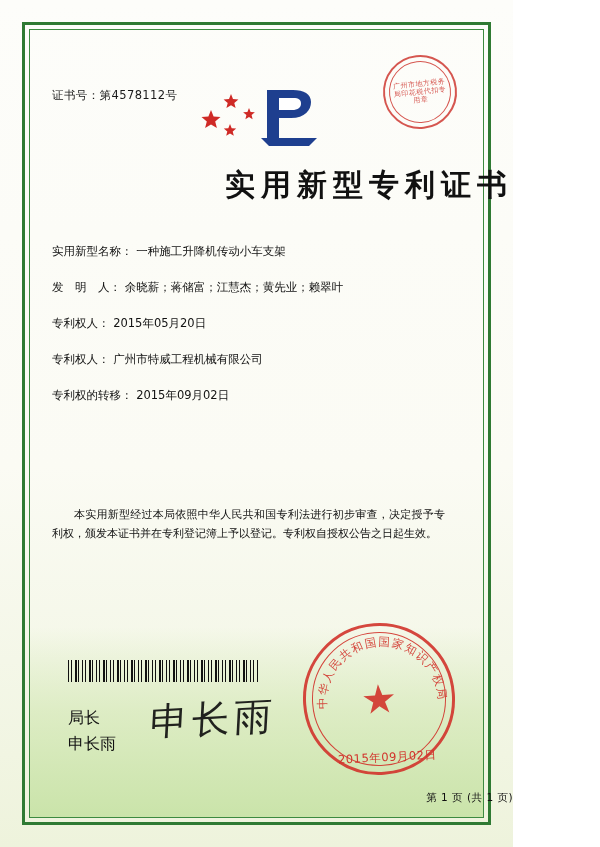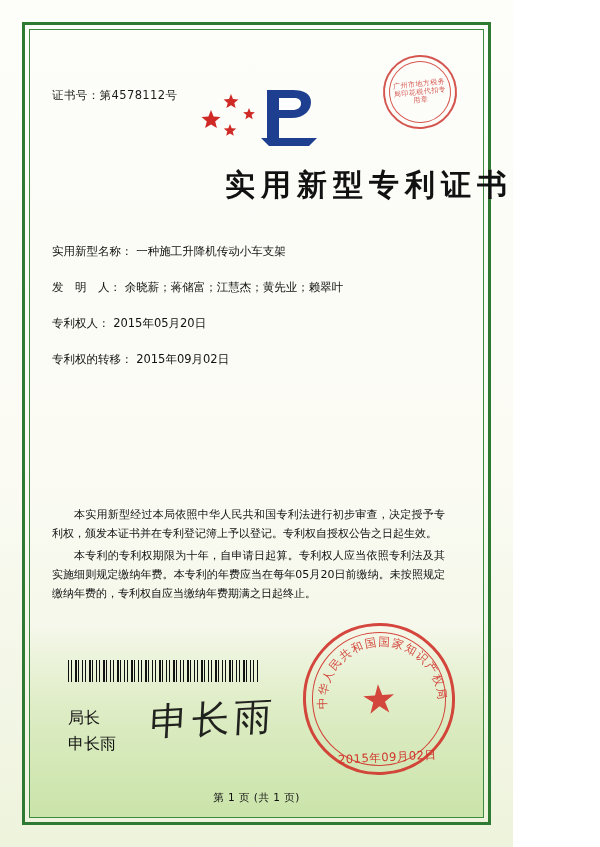--- a/index.html
+++ b/index.html
@@ -228,21 +228,21 @@
     font-size: 11.5px;
     color: #d2342c;
     transform: rotate(-3deg);
     letter-spacing: 0.5px;
   }
 
   .page-footer {
     position: absolute;
     left: 0; right: 0;
     bottom: 42px;
-    text-align: center;
+    text-align: right;
     font-size: 10.5px;
     color: #111;
     letter-spacing: 0.5px;
   }
 </style>
 </head>
 <body>
 
 <div class="certificate">
 
@@ -279,28 +279,31 @@
     </div>
     <div class="field-row">
       <span class="field-label">发　明　人：</span>
       <span class="field-value">余晓薪；蒋储富；江慧杰；黄先业；赖翠叶</span>
     </div>
     <div class="field-row">
       <span class="field-label">专利权人：</span>
       <span class="field-value">2015年05月20日</span>
     </div>
     <div class="field-row">
+      <span class="field-label">专利权人：</span>
+      <span class="field-value">广州市特威工程机械有限公司</span>
+    </div>
+    <div class="field-row">
       <span class="field-label">专利权的转移：</span>
       <span class="field-value">2015年09月02日</span>
     </div>
   </div>
 
   <div class="paragraphs">
     <p>本实用新型经过本局依照中华人民共和国专利法进行初步审查，决定授予专利权，颁发本证书并在专利登记簿上予以登记。专利权自授权公告之日起生效。</p>
-    <p>本专利的专利权期限为十年，自申请日起算。专利权人应当依照专利法及其实施细则规定缴纳年费。本专利的年费应当在每年05月20日前缴纳。未按照规定缴纳年费的，专利权自应当缴纳年费期满之日起终止。</p>
   </div>
 
   <div class="barcode"></div>
 
   <div class="sign-block">
     <div>局长</div>
     <div>申长雨</div>
   </div>
 
   <div class="handwriting">申长雨</div>

